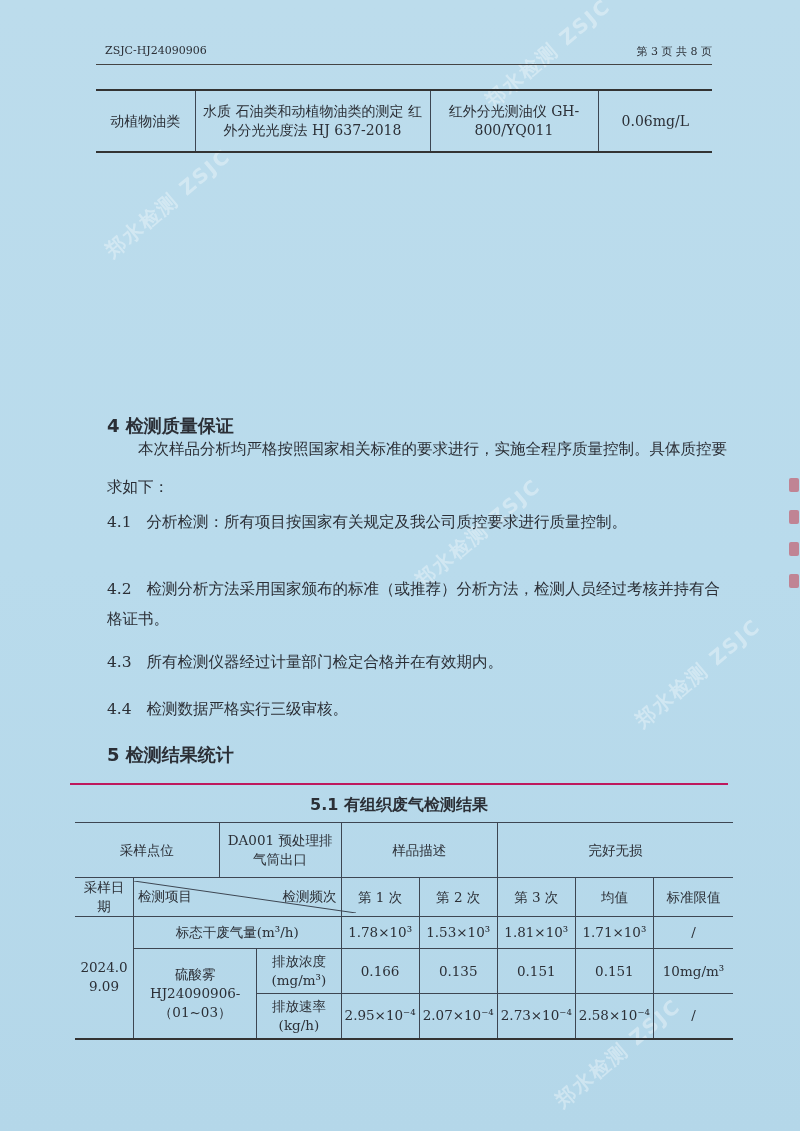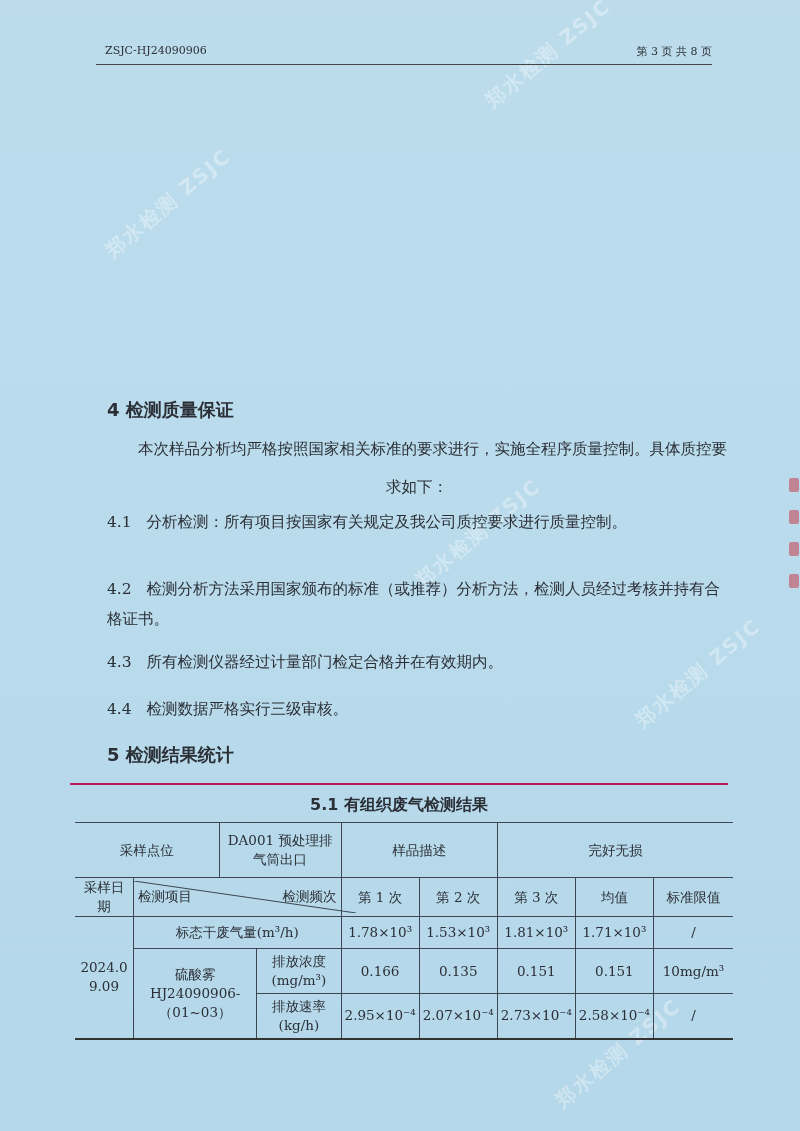--- a/index.html
+++ b/index.html
@@ -53,25 +53,31 @@
 <div class="hdr-line"></div>
 
 <table class="t1">
   <colgroup>
       <col style="width:99px">
       <col style="width:235px">
       <col style="width:168px">
       <col style="width:114px">
     </colgroup>
   <tbody>
+  <tr style="height:62px">
+    <td>动植物油类</td>
+    <td>水质 石油类和动植物油类的测定 红外分光光度法 HJ 637-2018</td>
+    <td>红外分光测油仪 GH-800/YQ011</td>
+    <td>0.06mg/L</td>
+  </tr>
 </tbody>
   </table>
 
-<div class="sec" style="top:398px">4 检测质量保证</div>
-<div class="para" style="top:430px; line-height:38px; text-indent:31px;text-align:center;">本次样品分析均严格按照国家相关标准的要求进行，实施全程序质量控制。具体质控要求如下：</div>
+<div class="sec" style="top:414px">4 检测质量保证</div>
+<div class="para" style="top:430px; line-height:38px; text-indent:31px;">本次样品分析均严格按照国家相关标准的要求进行，实施全程序质量控制。具体质控要求如下：</div>
 <div class="para" style="top:507px; line-height:30px;">
   <span>4.1</span>&nbsp;&nbsp;&nbsp;<span>分析检测：所有项目按国家有关规定及我公司质控要求进行质量控制。</span>
 </div>
 <div class="para" style="top:574px; line-height:30px;">
   <span>4.2</span>&nbsp;&nbsp;&nbsp;<span>检测分析方法采用国家颁布的标准（或推荐）分析方法，检测人员经过考核并持有合格证书。</span>
 </div>
 <div class="para" style="top:650px; line-height:24px;">
   <span>4.3</span>&nbsp;&nbsp;&nbsp;<span>所有检测仪器经过计量部门检定合格并在有效期内。</span>
 </div>
 <div class="para" style="top:697px; line-height:24px;">

